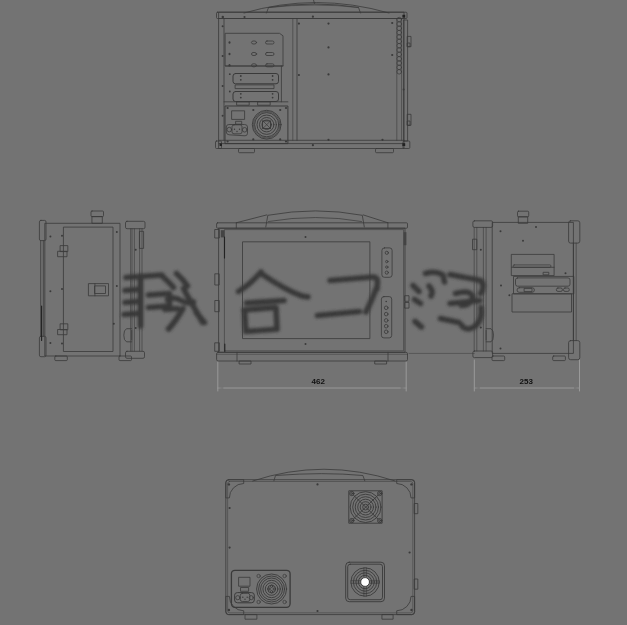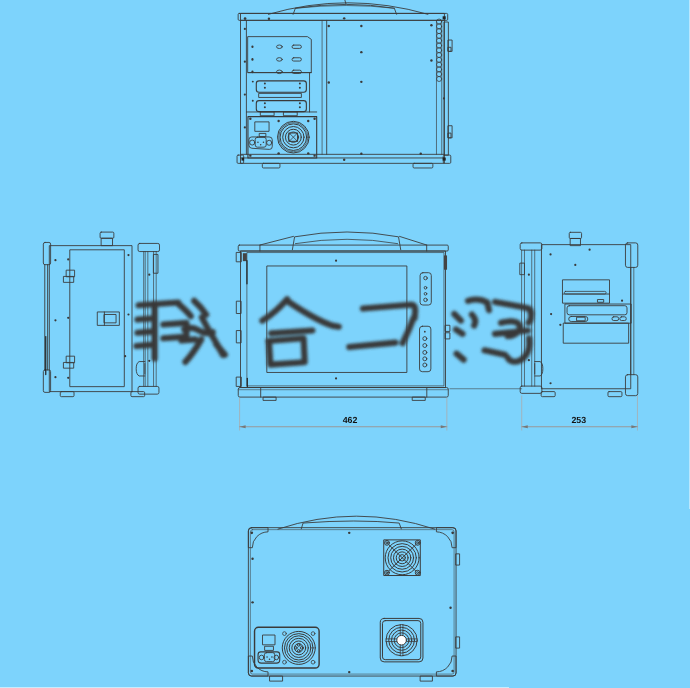--- a/index.html
+++ b/index.html
@@ -1,16 +1,16 @@
 <!DOCTYPE html>
 <html><head>
 <meta charset="utf-8">
 <style>
 html,body{margin:0;padding:0;background:#fff;}
-#page{position:relative;width:627px;height:625px;background:#7dd3fc;overflow:hidden;}
+#page{position:relative;width:627px;height:625px;background:#737373;overflow:hidden;}
 svg{position:absolute;left:0;top:0;}
 .dim{font-family:"Liberation Sans",sans-serif;font-size:7.5px;fill:#111;}
 </style>
 </head>
 <body>
 <div id="page">
 <svg width="627" height="625" viewBox="0 0 627 625" fill="none" stroke="#3a3a3a" stroke-width="0.8" stroke-linecap="round" stroke-linejoin="round">
 
 <g id="topview">
 

